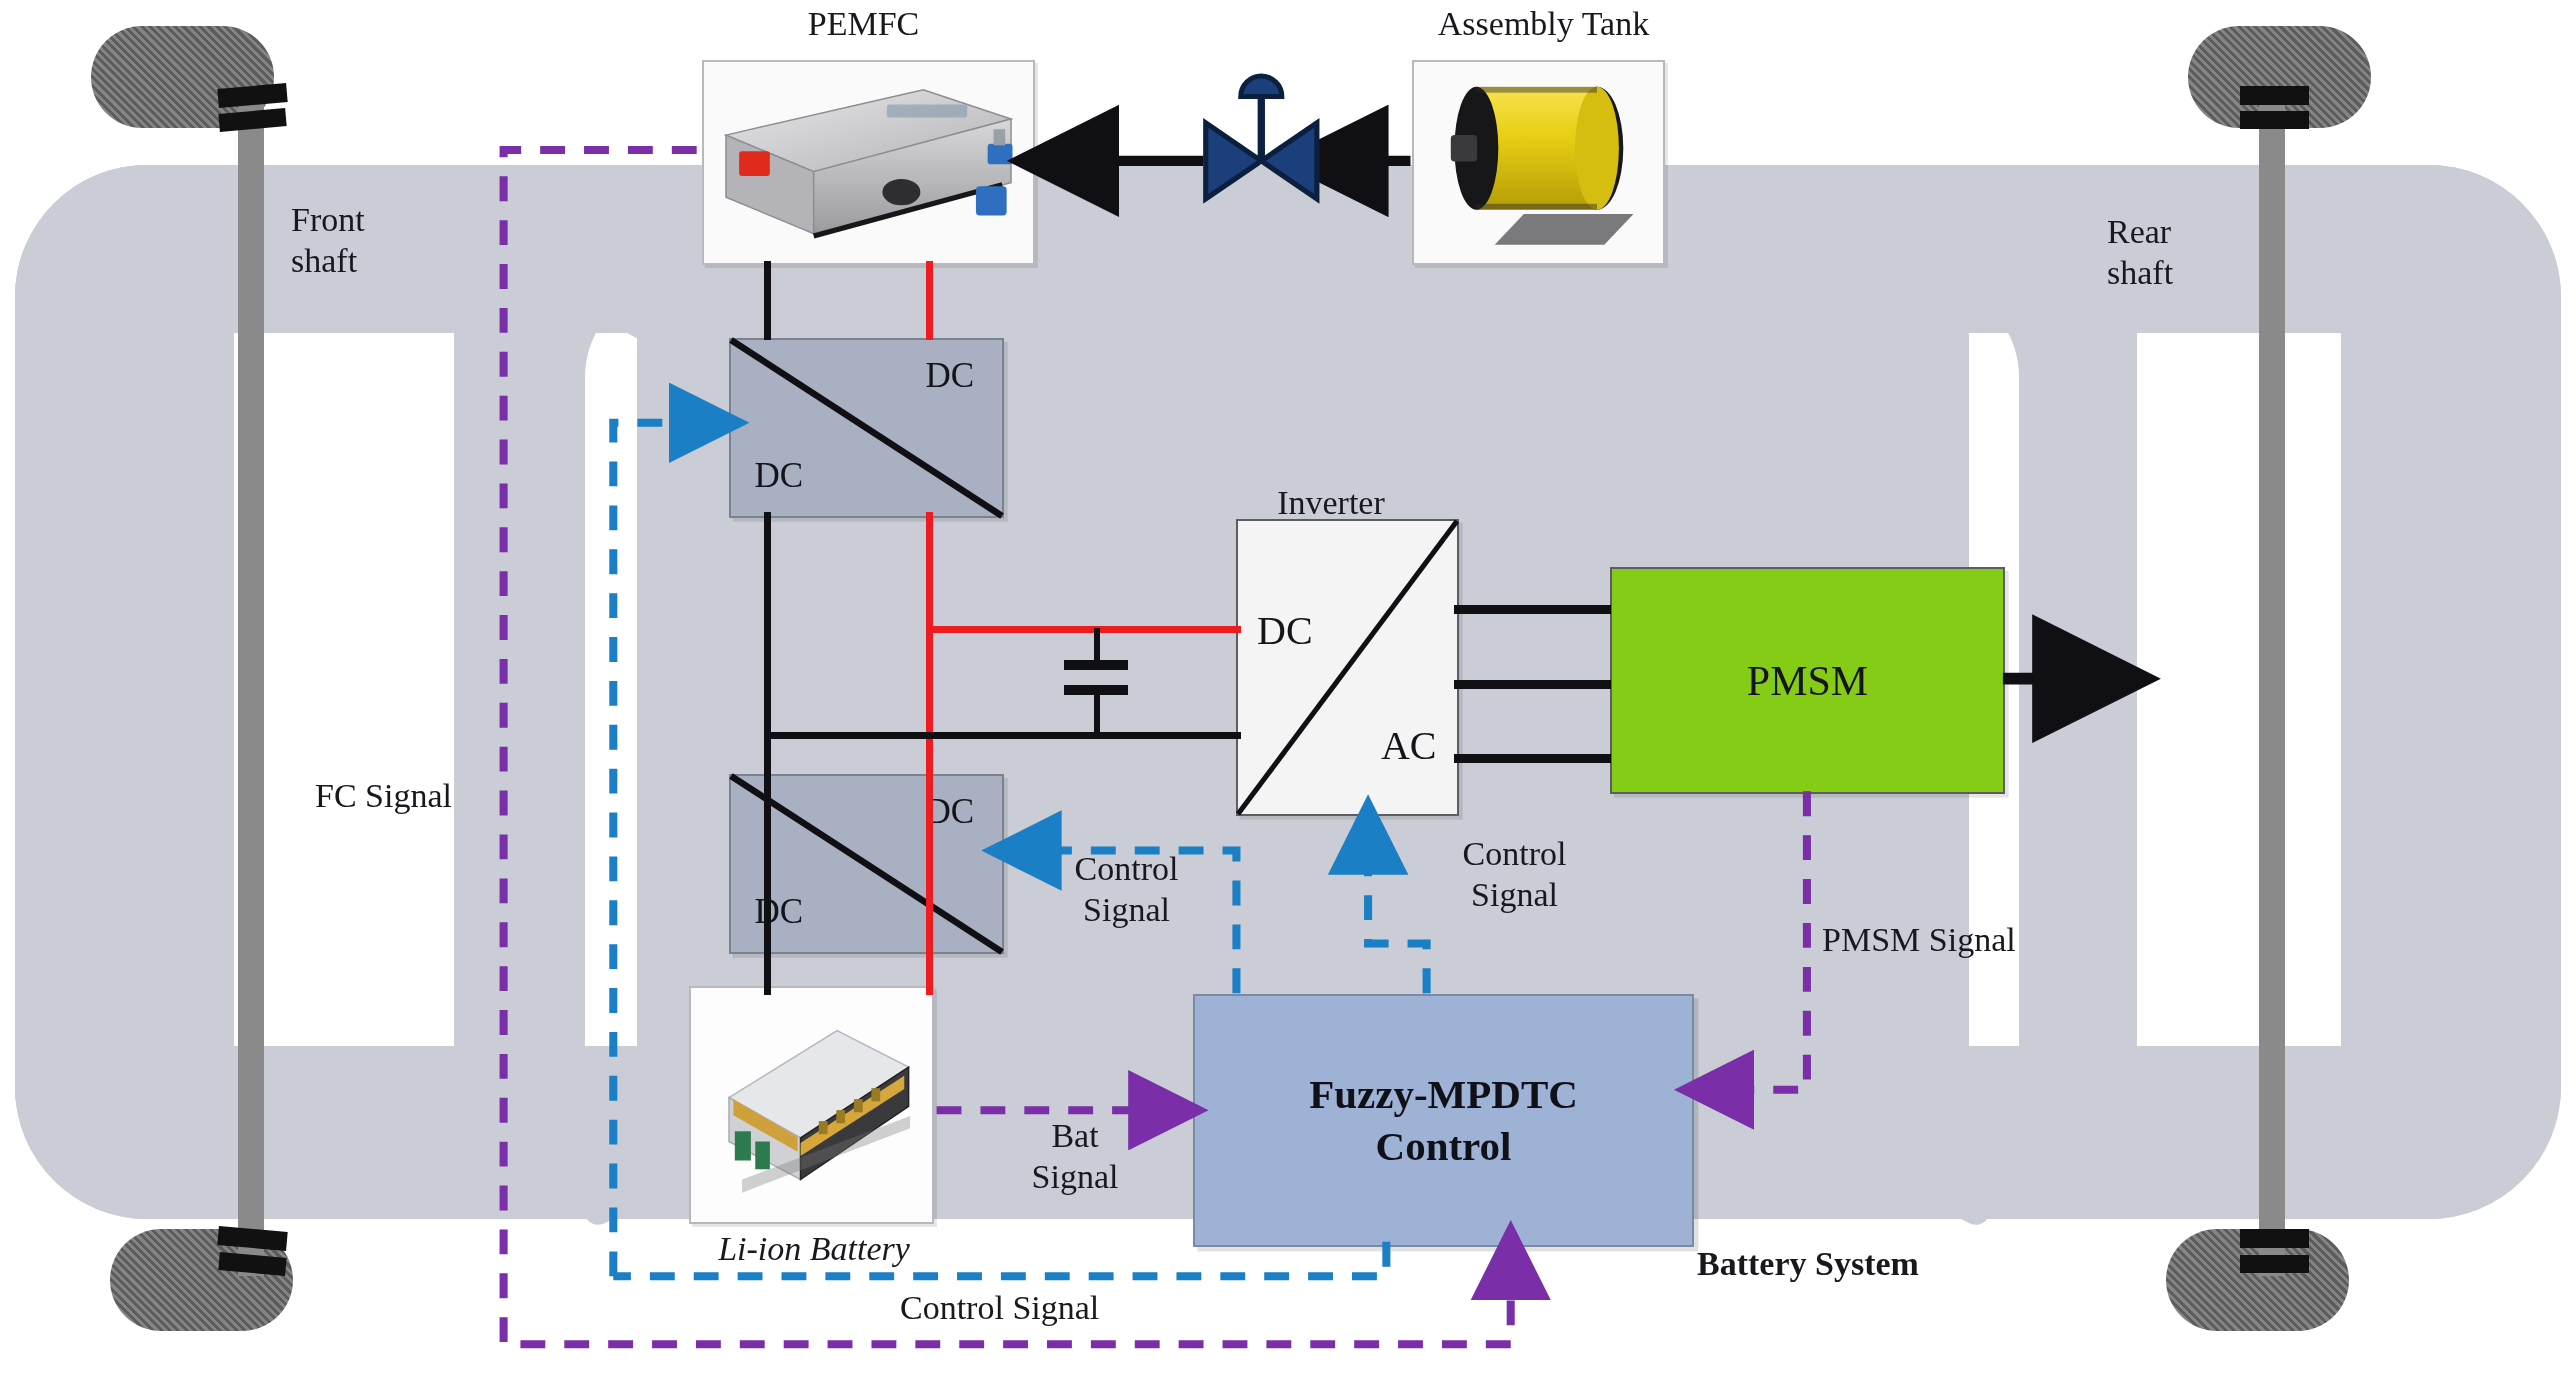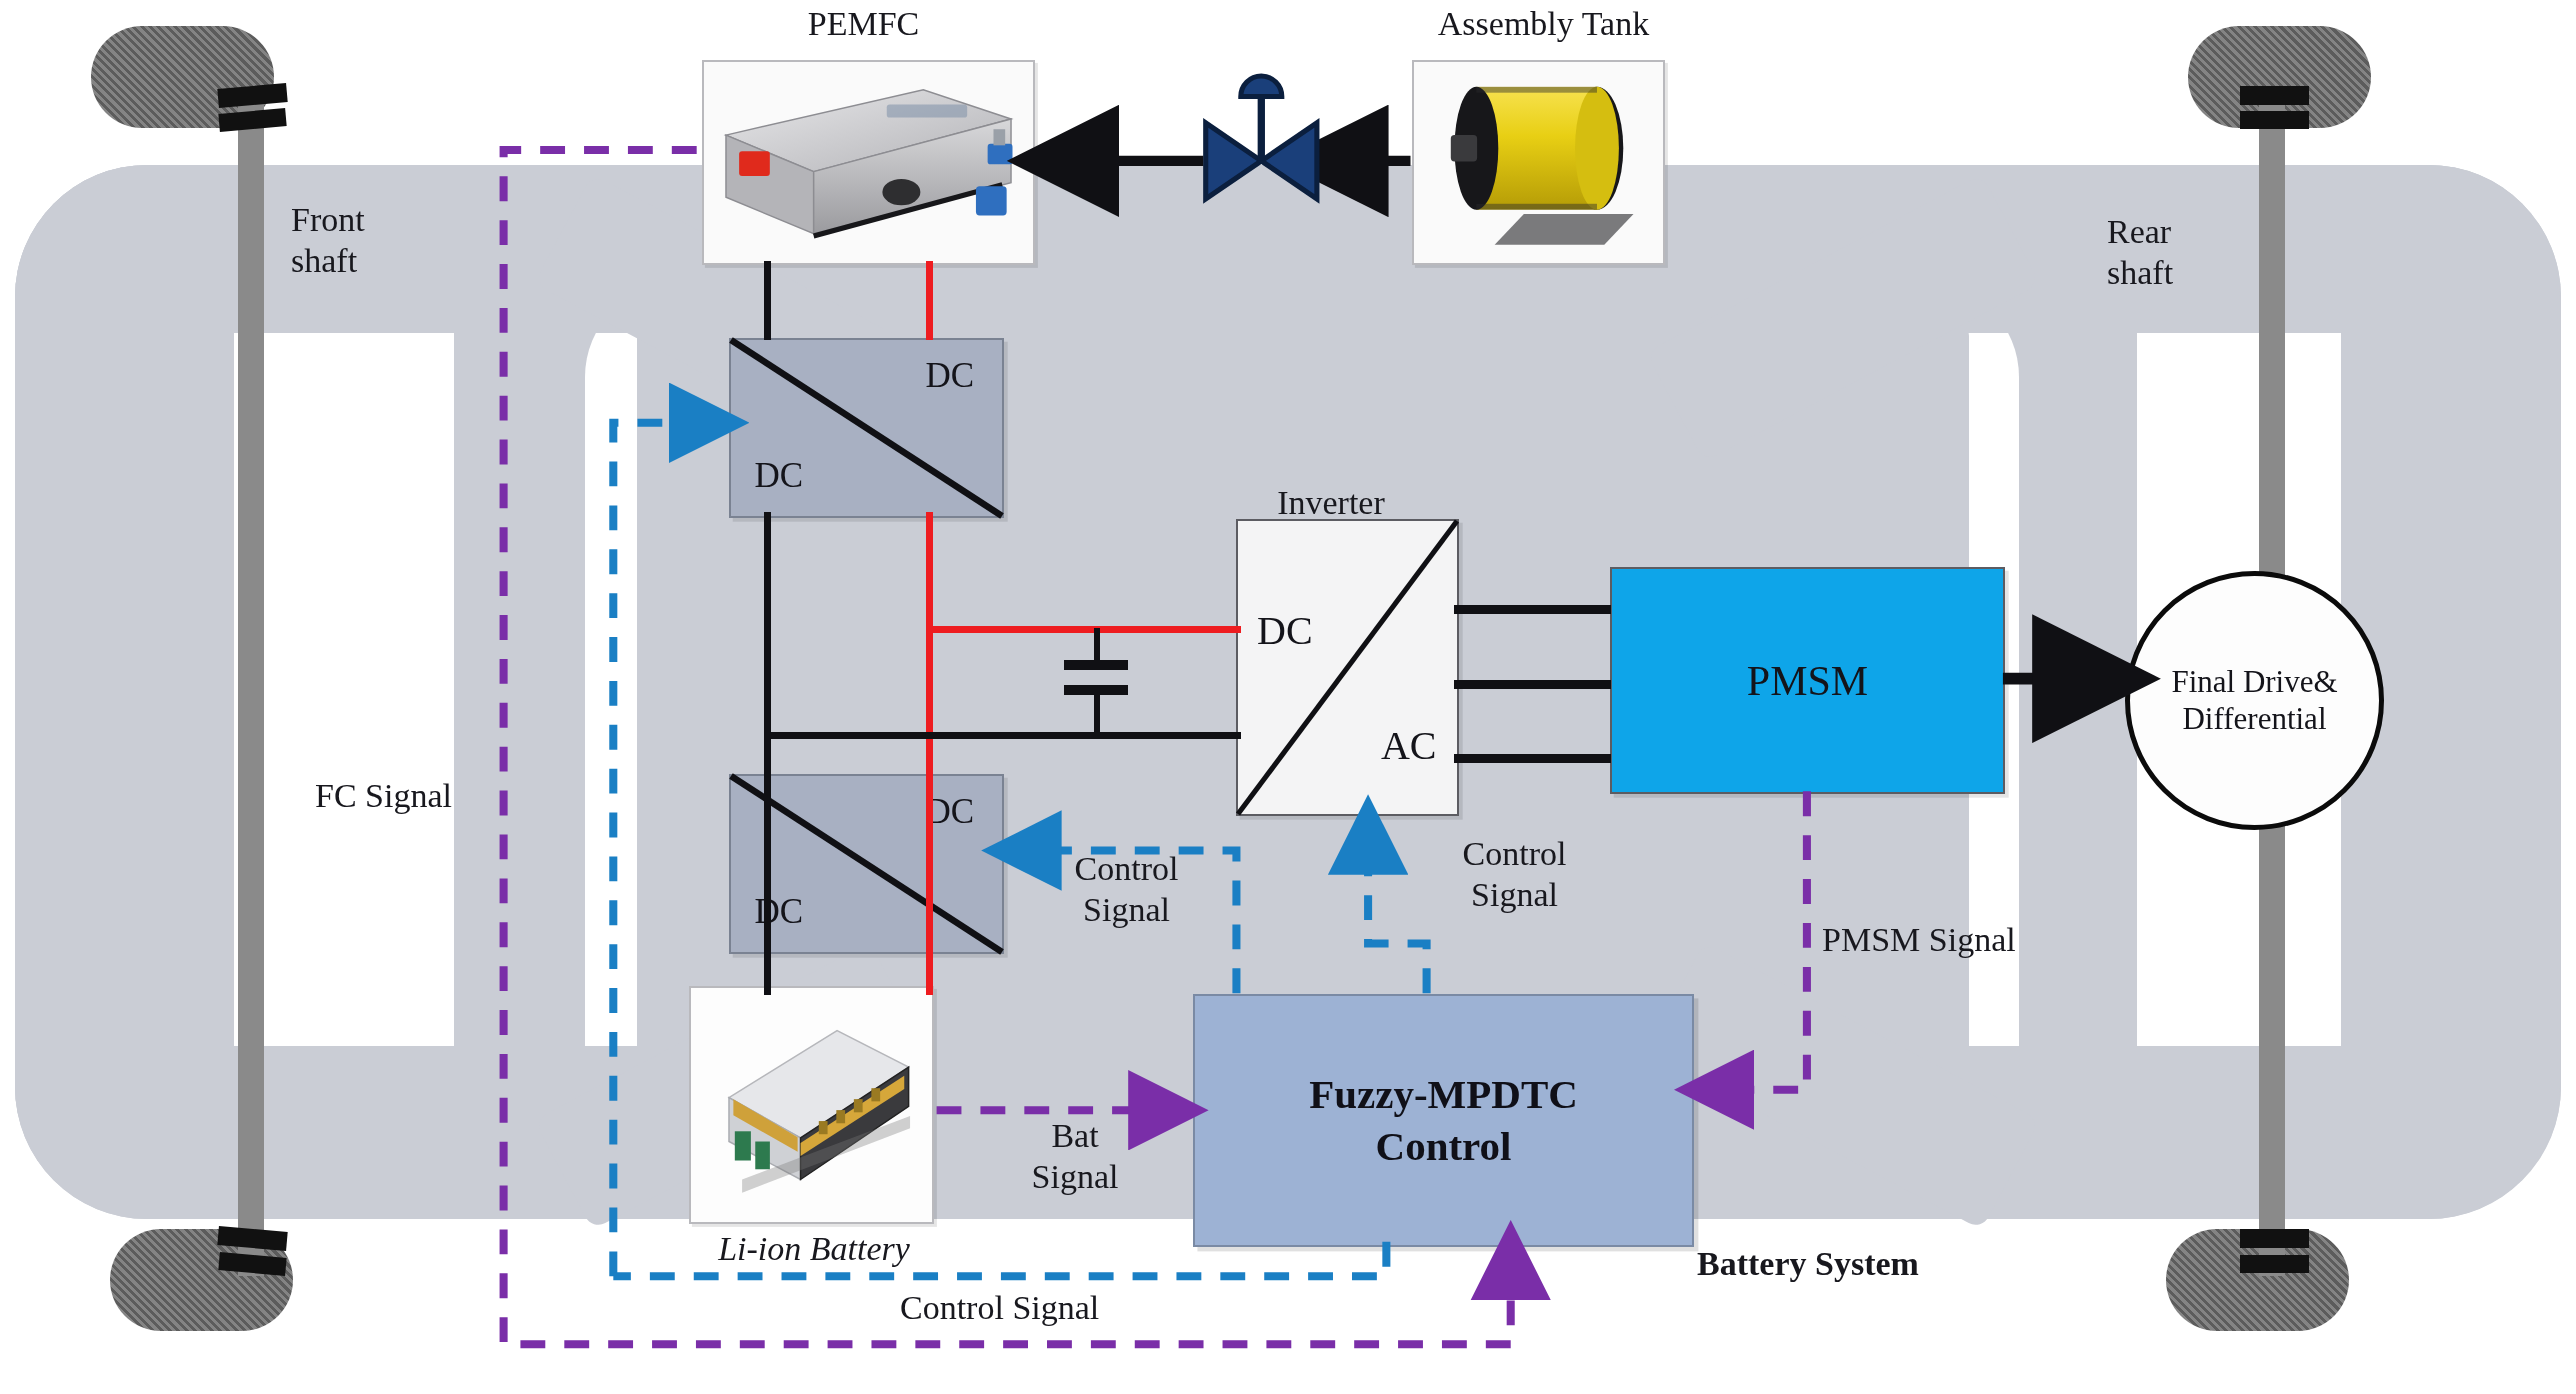--- a/index.html
+++ b/index.html
@@ -19,21 +19,21 @@
         font-size:34px;line-height:1.18;color:#14141a;}
 
   
   .conv{position:absolute;background:#a8b0c2;border:2.9px solid #7a8292;box-shadow:3.7px 3.7px 0 rgba(0,0,0,.10);}
   .conv .slash{position:absolute;left:0;top:0;width:100%;height:100%;}
   .conv .lbl{position:absolute;font-size:35px;color:#14141a;}
 
   .inverter{position:absolute;background:#f4f4f5;border:2.9px solid #5c5c62;box-shadow:3.7px 3.7px 0 rgba(0,0,0,.10);}
   .inverter .lbl{position:absolute;font-size:40px;color:#14141a;}
 
-  .pmsmbox{position:absolute;background:#0ea5e9;border:2.9px solid #5c5c62;box-shadow:3.7px 3.7px 0 rgba(0,0,0,.10);
+  .pmsmbox{position:absolute;background:#84cc16;border:2.9px solid #5c5c62;box-shadow:3.7px 3.7px 0 rgba(0,0,0,.10);
            display:flex;align-items:center;justify-content:center;font-size:42px;color:#14141a;}
 
   .ctrlbox{position:absolute;background:#9db2d4;border:2.9px solid #7a8aa4;box-shadow:4.4px 4.4px 0 rgba(0,0,0,.12);
            display:flex;flex-direction:column;align-items:center;justify-content:center;
            font-weight:bold;font-size:41px;line-height:1.25;color:#101018;}
 
   
   .phototile{position:absolute;background:#fbfbfb;border:2.2px solid #b9b9bd;box-shadow:2.9px 2.9px 0 rgba(0,0,0,.10);overflow:hidden;}
 
   
@@ -87,26 +87,20 @@
   <div class="lab" style="left:291px;top:200px;">
     <span>Front</span><br>
     <span>shaft</span>
   </div>
   <div class="lab" style="left:2107px;top:212px;">
     <span>Rear</span><br>
     <span>shaft</span>
   </div>
 
 
-  <div class="circ" style="left:2125px;top:571px;width:249px;height:249px;font-size:31px;">
-    <div>
-      <span>Final Drive&amp;</span><br>
-      <span>Differential</span>
-    </div>
-  </div>
 
   <div class="lab c" style="left:710px;top:4.4px;width:307px;">PEMFC</div>
   <div class="phototile" style="left:702px;top:60px;width:329px;height:201px;">
     <svg viewBox="0 0 450 275" style="width:329px;height:201px;position:absolute;left:0;top:0;">
       <defs>
         <linearGradient id="gFc" x1="0" y1="0" x2="0" y2="1">
           <stop offset="0" stop-color="#d8d8da"></stop>
             <stop offset="1" stop-color="#9b9b9f"></stop>
         </linearGradient>
         <linearGradient id="gFcTop" x1="0" y1="0" x2="1" y2="1">

